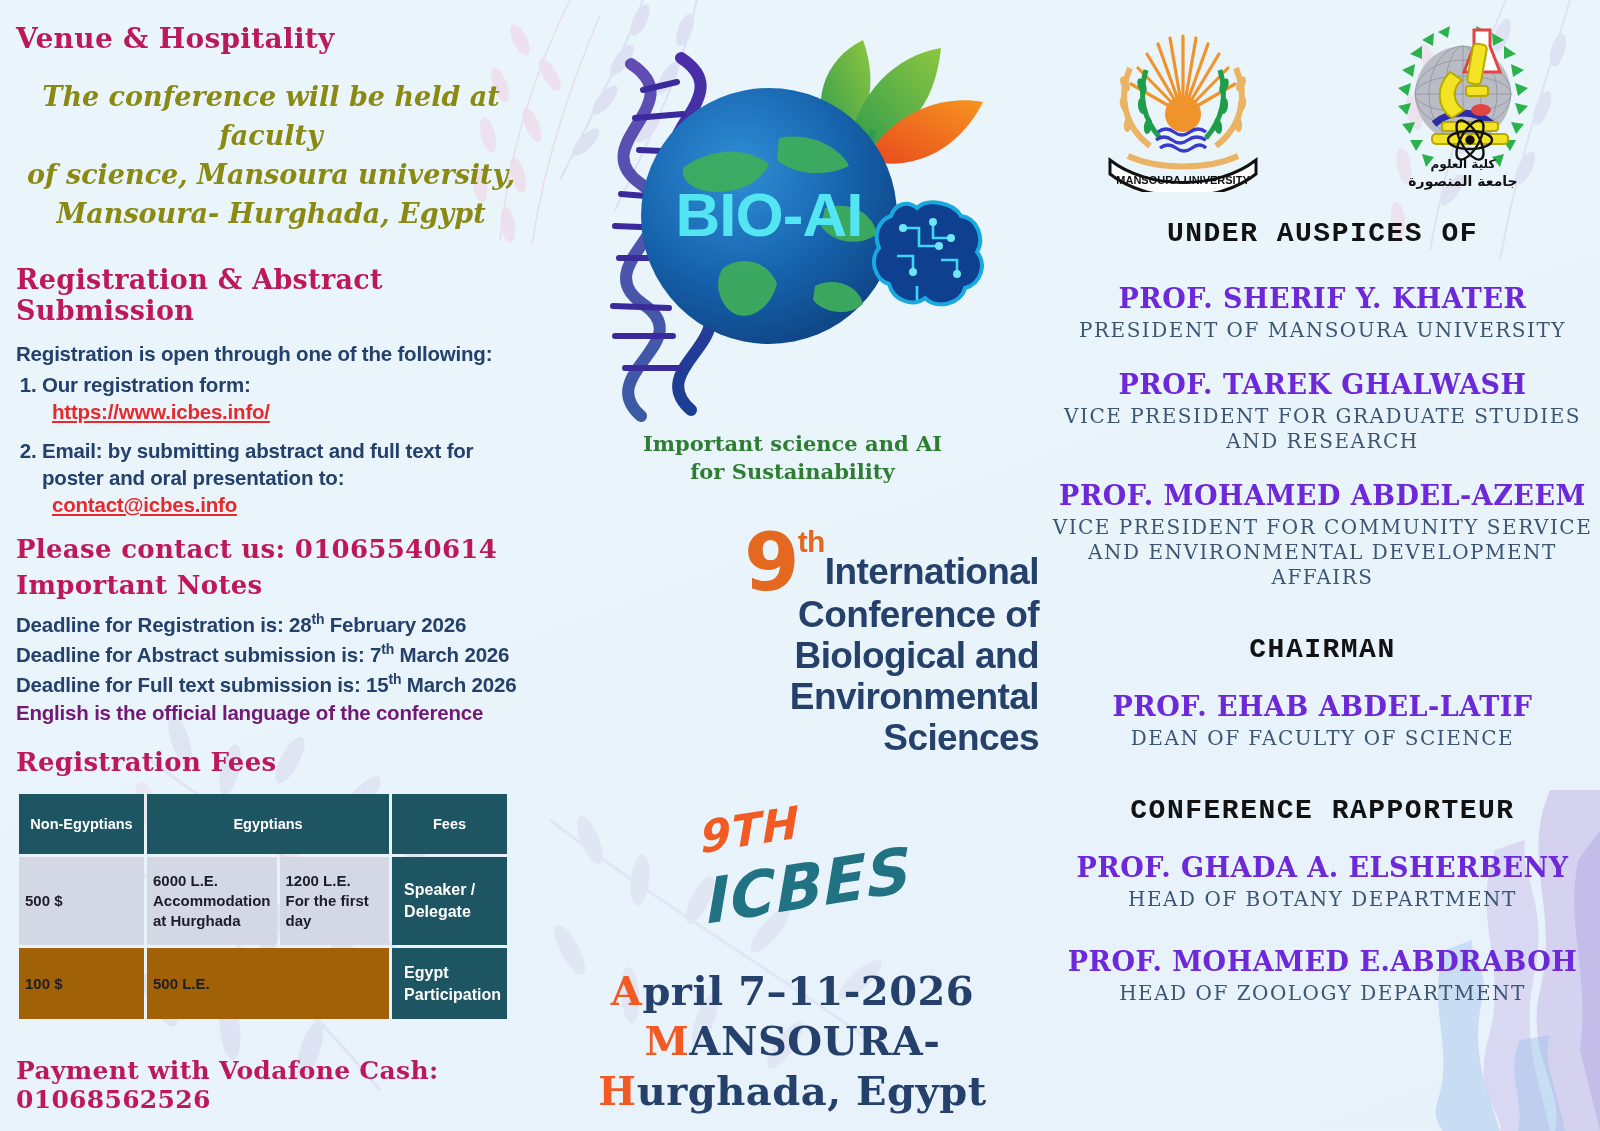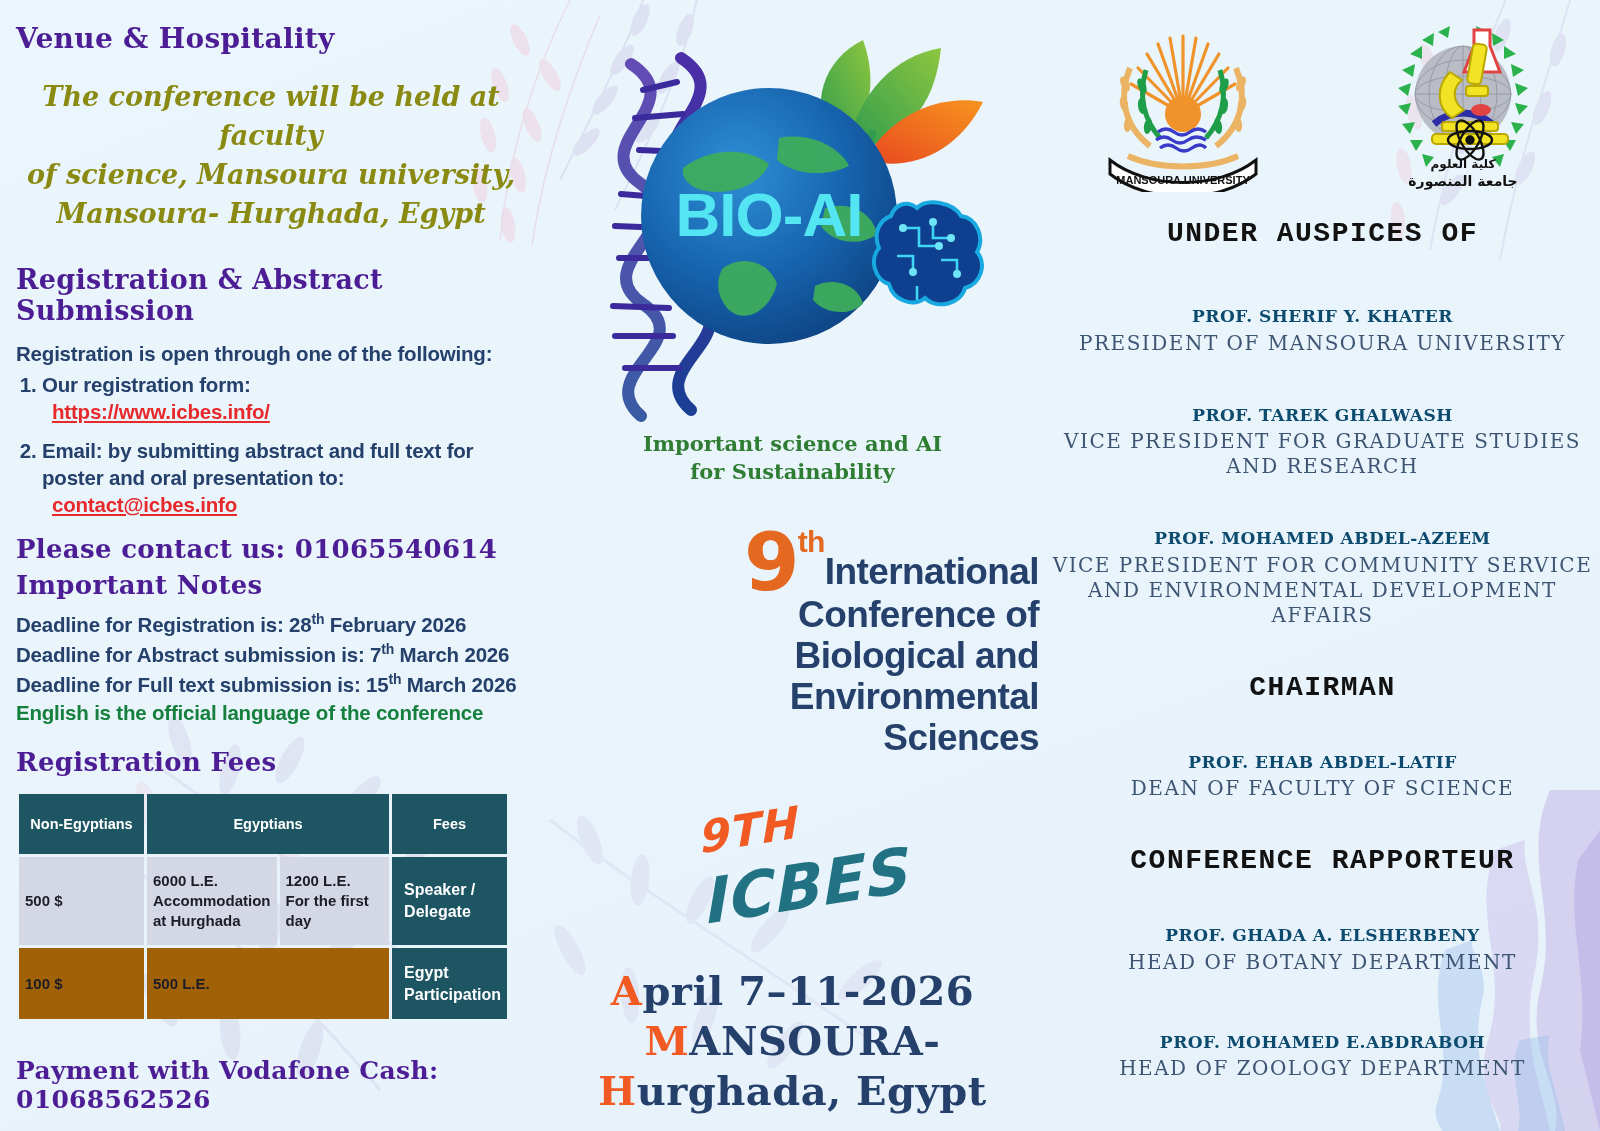--- a/index.html
+++ b/index.html
@@ -16,21 +16,21 @@
   .deco { position: absolute; pointer-events: none; }
 
   
   .left-col {
     position: absolute; left: 0; top: 0; width: 540px; height: 1131px;
     padding: 22px 14px 0 16px;
   }
   .head-ornate {
     font-family: "DejaVu Serif", serif;
     font-weight: bold;
-    color: #4c1d95;
+    color: #be185d;
     letter-spacing: .3px;
   }
   .venue-title { font-size: 28px; }
   .venue-text {
     font-family: "DejaVu Serif", serif;
     font-style: italic; font-weight: bold;
     color: #8a8a12; font-size: 27px; line-height: 1.45;
     text-align: center; margin: 22px 6px 0 6px;
   }
   .reg-title { font-size: 27px; margin-top: 30px; }
@@ -40,21 +40,21 @@
     line-height: 1.32; letter-spacing: -.2px;
   }
   .list-ol { margin: 2px 0 0 26px; }
   .list-ol li { margin-top: 4px; }
   .redlink { color: #e8292b; display: block; margin-left: 10px; }
   .contact-line { font-size: 26px; margin-top: 16px; }
   .contact-line .num { font-weight: bold; }
   .notes-title { font-size: 26px; margin-top: 6px; }
   .notes { margin-top: 10px; }
   .notes div { margin-bottom: 2px; }
-  .note-green { color: #15803d; }
+  .note-green { color: #701a75; }
   .sup { font-size: .68em; vertical-align: super; }
   .fees-title { font-size: 26px; margin-top: 20px; }
 
   
   .fees-table {
     width: 494px; margin-top: 14px;
     border-collapse: separate; border-spacing: 3px;
     font-family: "Liberation Sans", sans-serif;
   }
   .fees-table th {
@@ -120,22 +120,22 @@
   .right-col {
     position: absolute; left: 1045px; top: 0; width: 555px; height: 1131px;
     text-align: center; padding-top: 14px;
   }
   .logos-row { display: flex; justify-content: center; gap: 110px; }
   .section-head {
     font-family: Liberation Mono, monospace; font-weight: bold; color: #121212;
     font-size: 28px; letter-spacing: 1.5px;
   }
   .person-name {
-    font-family: "DejaVu Serif", serif; font-weight: bold; color: #0c4a6e;
-    font-size: 17px; letter-spacing: .5px; line-height: 1.15; margin-top: 24px;
+    font-family: "DejaVu Serif", serif; font-weight: bold; color: #6d28d9;
+    font-size: 27px; letter-spacing: .5px; line-height: 1.15;
   }
   .person-role {
     font-family: "DejaVu Serif", serif; color: #3d5573;
     font-size: 20px; letter-spacing: 1.5px; line-height: 1.25; margin-top: 4px;
   }
   .sp-26 { height: 26px; }
   .sp-34 { height: 34px; }
   .sp-44 { height: 44px; }
 </style>
 </head>

